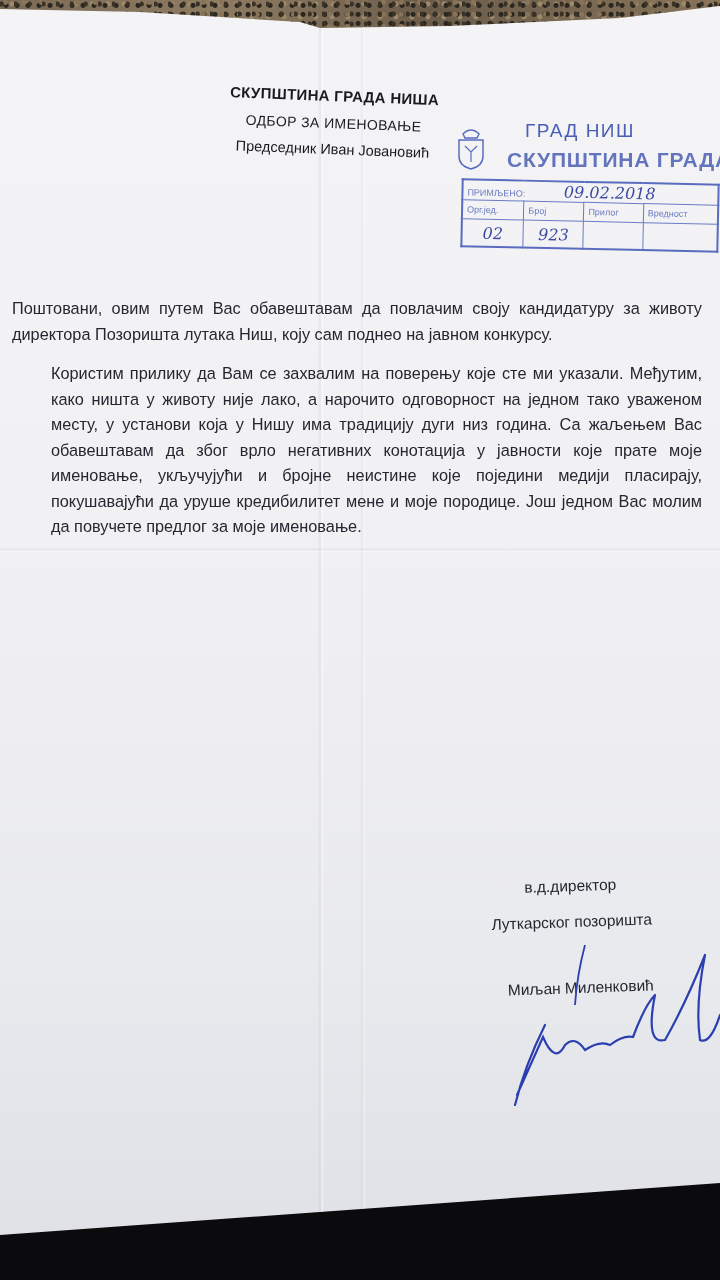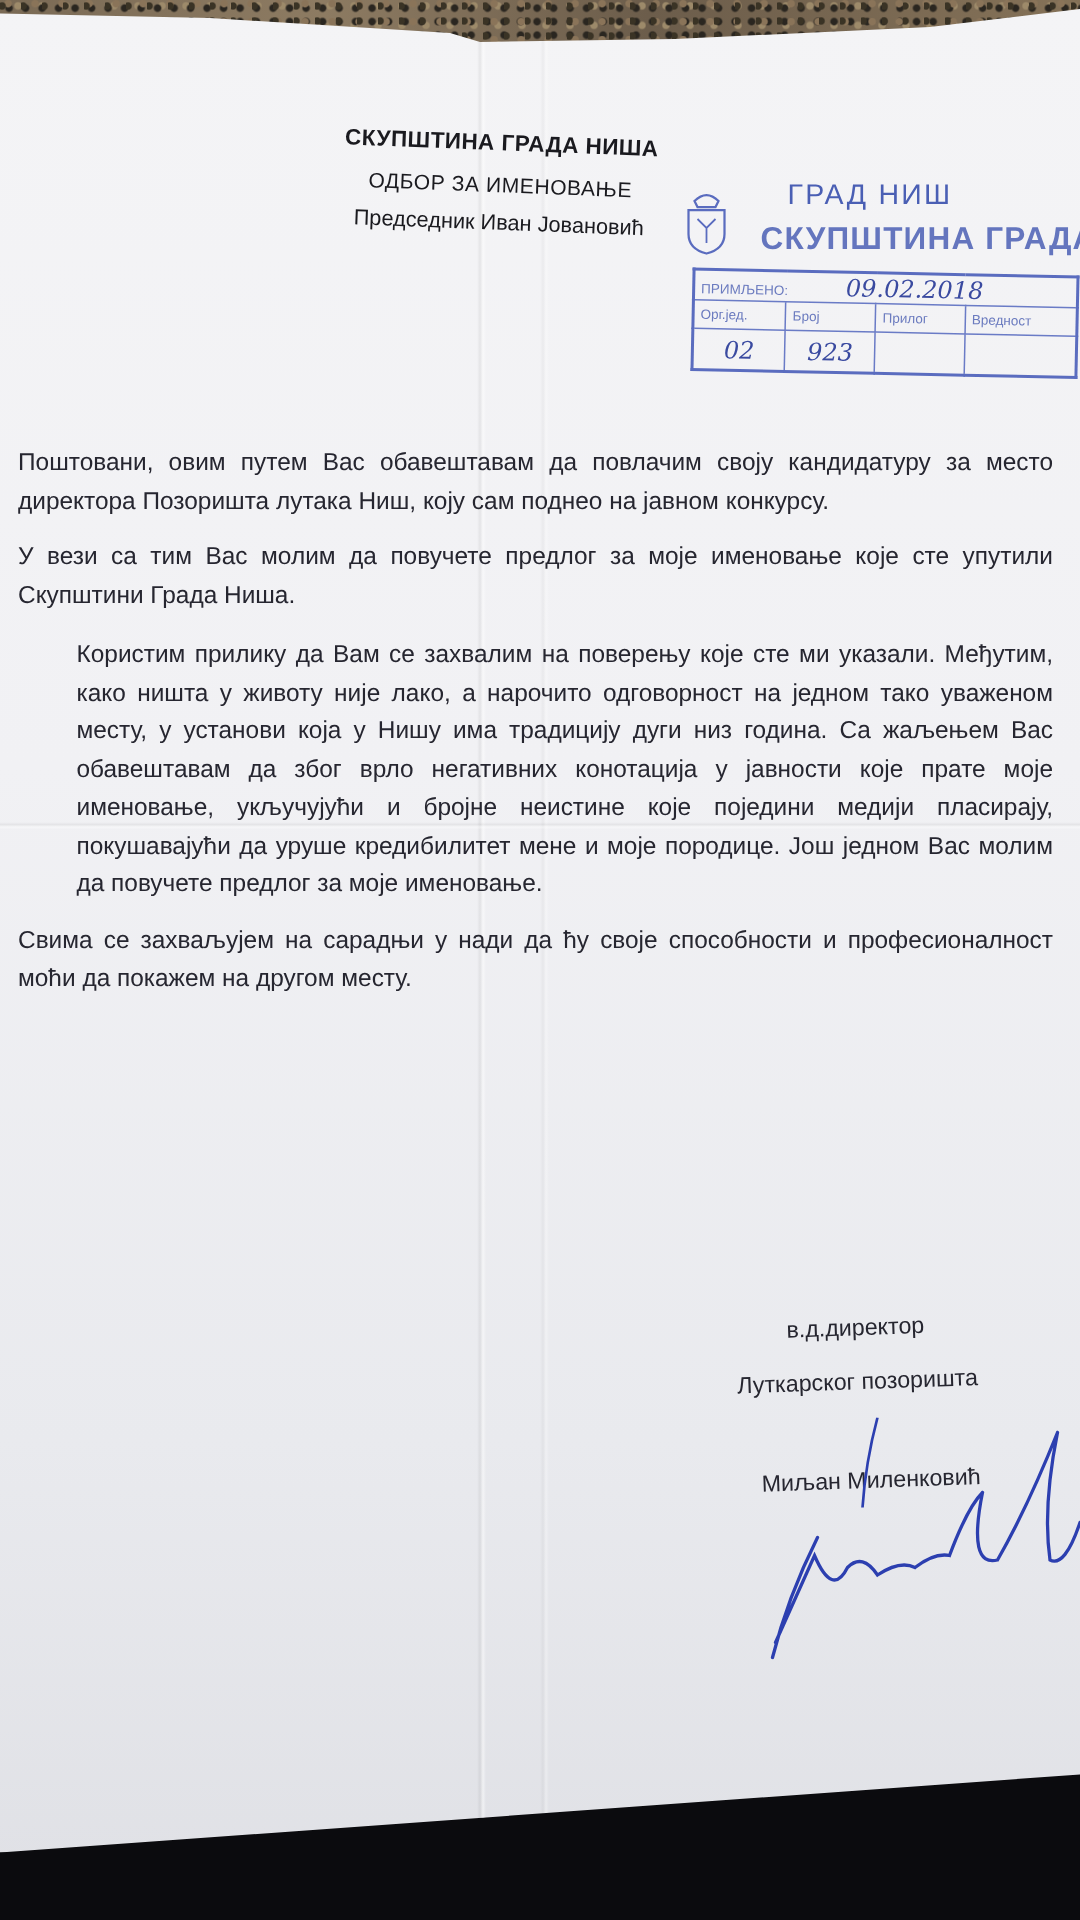--- a/index.html
+++ b/index.html
@@ -114,24 +114,22 @@
         <td class="handw">02</td>
         <td class="handw">923</td>
         <td class="handw"></td>
         <td class="handw"></td>
       </tr>
     </tbody>
       </table>
   </div>
 
   <div class="body">
-    <p class="p1">Поштовани, овим путем Вас обавештавам да повлачим своју кандидатуру за место директора Позоришта лутака Ниш, коју сам поднео на јавном конкурсу.</p>
-    <p class="p2">У вези са тим Вас молим да повучете предлог за моје именовање које сте упутили Скупштини Града Ниша.</p>
+    <p class="p1">Поштовани, овим путем Вас обавештавам да повлачим своју кандидатуру за животу директора Позоришта лутака Ниш, коју сам поднео на јавном конкурсу.</p>
     <p class="p3">Користим прилику да Вам се захвалим на поверењу које сте ми указали. Међутим, како ништа у животу није лако, а нарочито одговорност на једном тако уваженом месту, у установи која у Нишу има традицију дуги низ година. Са жаљењем Вас обавештавам да због врло негативних конотација у јавности које прате моје именовање, укључујући и бројне неистине које поједини медији пласирају, покушавајући да уруше кредибилитет мене и моје породице. Још једном Вас молим да повучете предлог за моје именовање.</p>
-    <p class="p5">Свима се захваљујем на сарадњи у нади да ћу своје способности и професионалност моћи да покажем на другом месту.</p>
   </div>
 
   <div class="closing">
     <div class="title">в.д.директор</div>
     <div class="inst">Луткарског позоришта</div>
     <div class="name">Миљан Миленковић</div>
   </div>
 
   <svg class="signature" viewBox="0 0 215 170">
     <path d="M40 80 Q20 120 10 160 M12 150 Q30 110 38 92 Q50 120 60 100 Q70 90 80 105 Q95 95 105 100 Q118 90 128 92 Q140 60 150 50 M150 50 Q140 100 160 95 Q180 60 200 10 M200 10 Q190 60 195 95 Q205 100 215 70" fill="none" stroke="#2c3fb0" stroke-width="2.2" stroke-linecap="round"></path>

